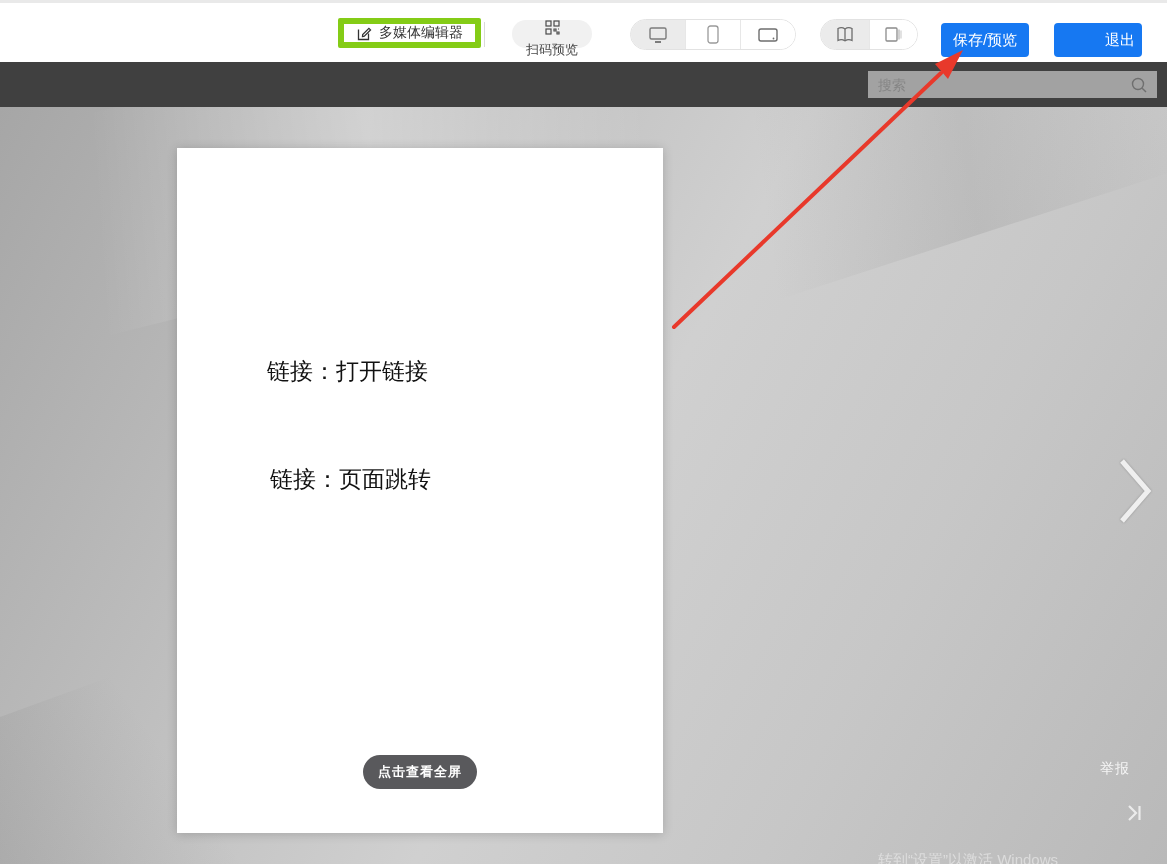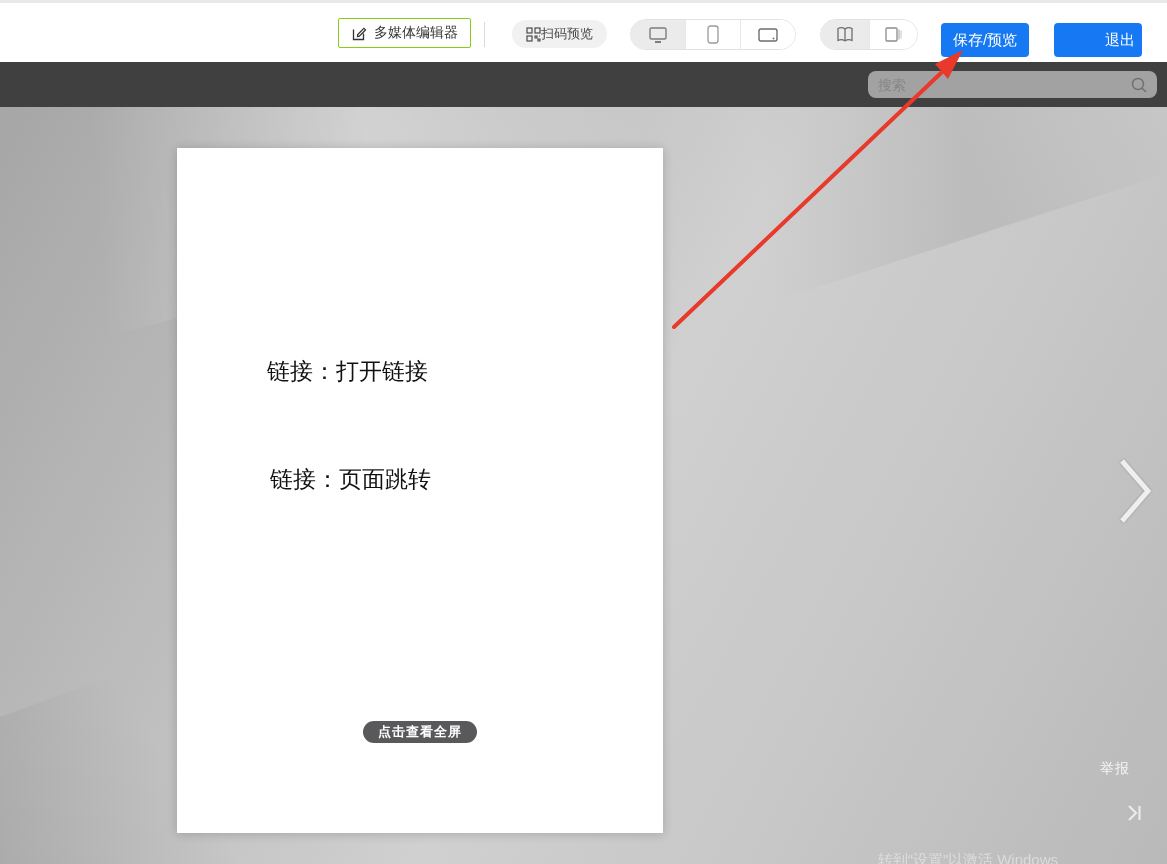--- a/index.html
+++ b/index.html
@@ -7,31 +7,31 @@
   body { font-family:"Liberation Sans","DejaVu Sans",sans-serif; background:#fff; position:relative; }
 
   
   .toolbar {
     position:absolute; left:0; top:0; width:1167px; height:62px;
     background:#ffffff; border-top:3px solid #e9e9e9;
   }
   .mm-editor-btn {
     position:absolute; left:338px; top:15px; height:30px; padding:0 12px;
     display:flex; align-items:center; gap:6px;
-    border:1px solid #84cc16; border-radius:2px; background:#fff;
+    border:6px solid #84cc16; border-radius:2px; background:#fff;
     font-size:14px; color:#333; cursor:pointer;
   }
   .toolbar-divider {
     position:absolute; left:484px; top:19px; width:1px; height:25px; background:#d9d9d9;
   }
   .scan-btn {
     position:absolute; left:512px; top:17px; height:28px; padding:0 14px;
-    display:flex; align-items:center; 
+    display:flex; align-items:center; gap:6px;
     background:#f1f1f1; border:none; border-radius:15px;
-    font-size:13px; color:#4a4a4a; cursor:pointer;
+    font-size:13px; color:#4a4a4a; cursor:pointer;flex-direction:column;
   }
   .seg-group {
     position:absolute; top:16px; height:31px; display:flex;
     border:1px solid #e2e2e2; border-radius:16px; overflow:hidden; background:#fff;
   }
   .seg-group.devices { left:630px; width:166px; }
   .seg-group.pagemode { left:820px; width:98px; }
   .seg {
     flex:1; display:flex; align-items:center; justify-content:center;
     background:#fff; cursor:pointer; border-left:1px solid #e7e7e7;
@@ -45,21 +45,21 @@
   }
   .blue-btn.save { left:941px; }
   .blue-btn.exit { left:1054px;padding-left:44px; }
 
   
   .darkbar {
     position:absolute; left:0; top:62px; width:1167px; height:45px; background:#404040;
   }
   .search-wrap {
     position:absolute; left:868px; top:9px; width:289px; height:27px;
-    background:#a2a2a2; display:flex; align-items:center;border-radius:8px;
+    background:#a2a2a2; display:flex; align-items:center;
   }
   .search-input {
     flex:1; height:100%; background:transparent; border:none; outline:none;
     padding:0 10px; font-size:14px; color:#555;
   }
   .search-input::placeholder { color:#868686; opacity:1; }
   .search-icon { margin-right:9px; display:flex; }
 
   
   .stage {
@@ -93,21 +93,21 @@
     font-family:"Liberation Serif","DejaVu Serif",serif;
     font-size:24px; color:#141414; letter-spacing:1px; white-space:nowrap;
   }
   .doc-link { 
     position:absolute; font-family:"Liberation Serif","DejaVu Serif",serif;
     font-size:23px; color:#111; white-space:nowrap; cursor:pointer;
   }
   .doc-link.open { left:90px; top:208px; }
   .doc-link.jump { left:93px; top:316px; }
   .fullscreen-btn {
-    position:absolute; left:186px; top:573px; width:114px; height:22px;
+    position:absolute; left:186px; top:607px; width:114px; height:34px;
     border:none; border-radius:17px; background:#59595c; color:#fff;
     font-size:13px; font-weight:bold; letter-spacing:1px; cursor:pointer;
     font-family:inherit;
   }
 
   
   .next-arrow { position:absolute; left:1114px; top:348px; cursor:pointer; }
   .report-label {
     position:absolute; left:1100px; top:653px; font-size:14px;
     color:rgba(255,255,255,0.85); cursor:pointer; letter-spacing:1px;

